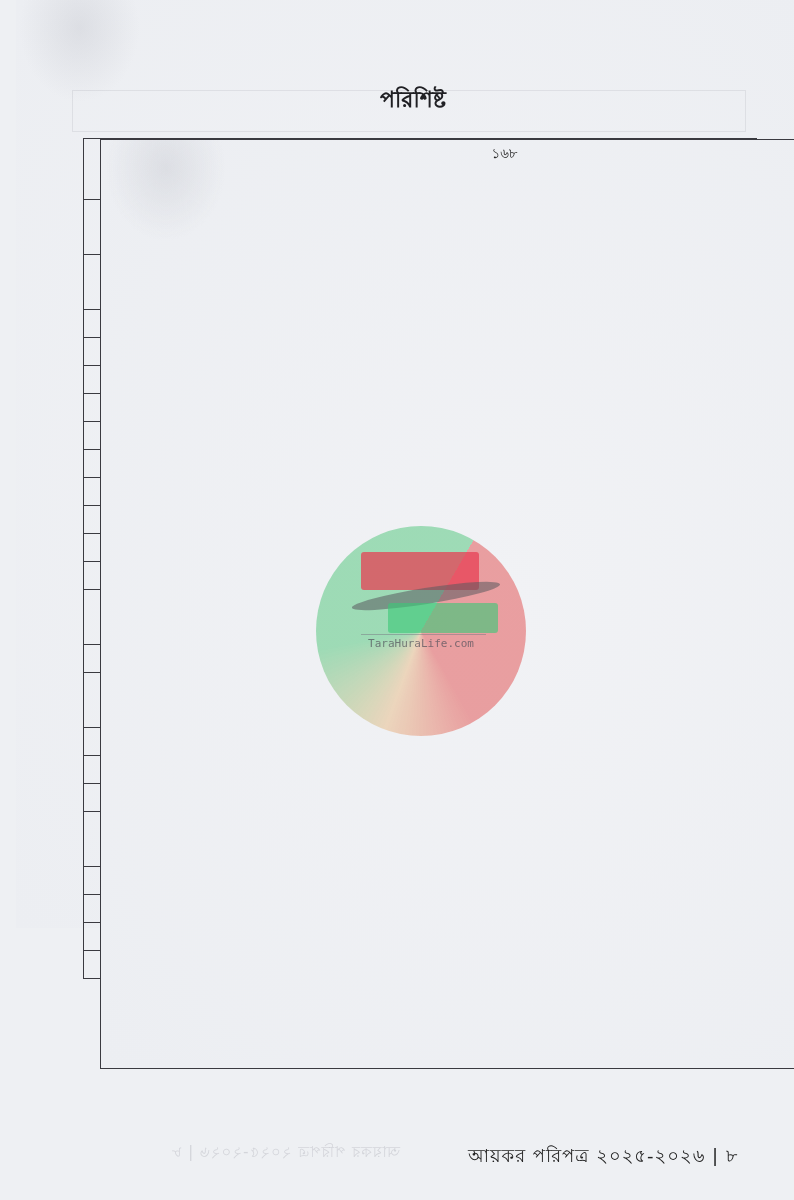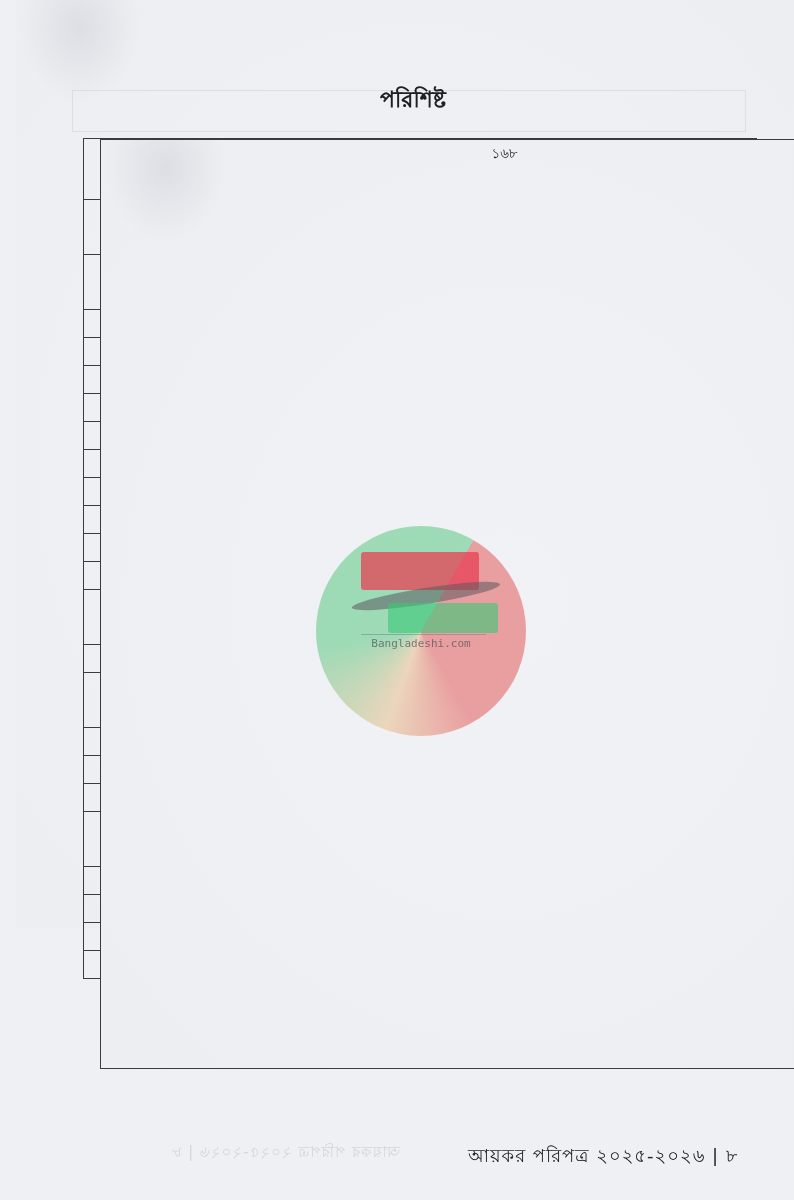--- a/index.html
+++ b/index.html
@@ -225,16 +225,16 @@
     </tbody>
   </table>
 
   <div class="wm">
       <div class="wm-inner"></div>
     </div>
   <div class="wm-red"></div>
   <div class="wm-swoosh"></div>
   <div class="wm-green"></div>
   <div class="wm-line"></div>
-  <div class="wm-text">Bangladeshi.com</div>
+  <div class="wm-text">TaraHuraLife.com</div>
 
   <div class="footer">আয়কর পরিপত্র ২০২৫-২০২৬ | ৮</div>
 </div>
 
 </body></html>

